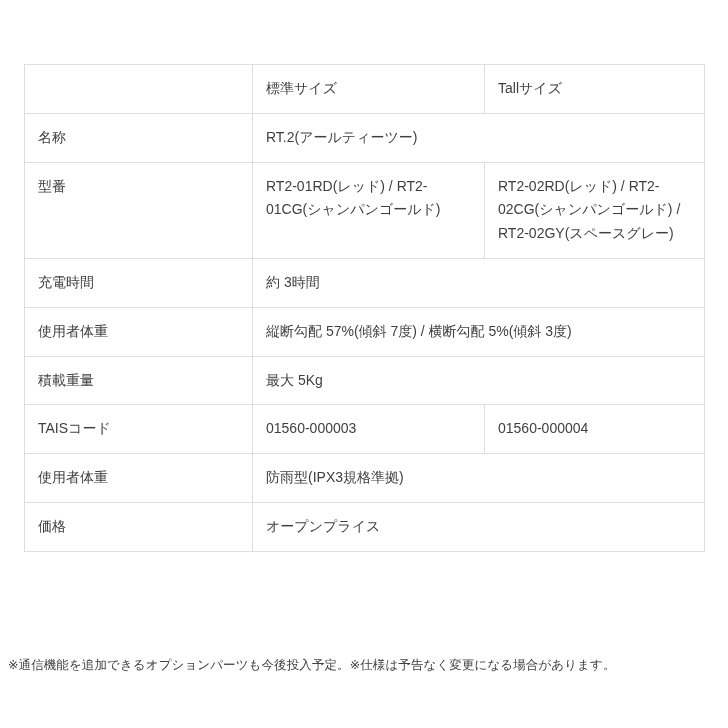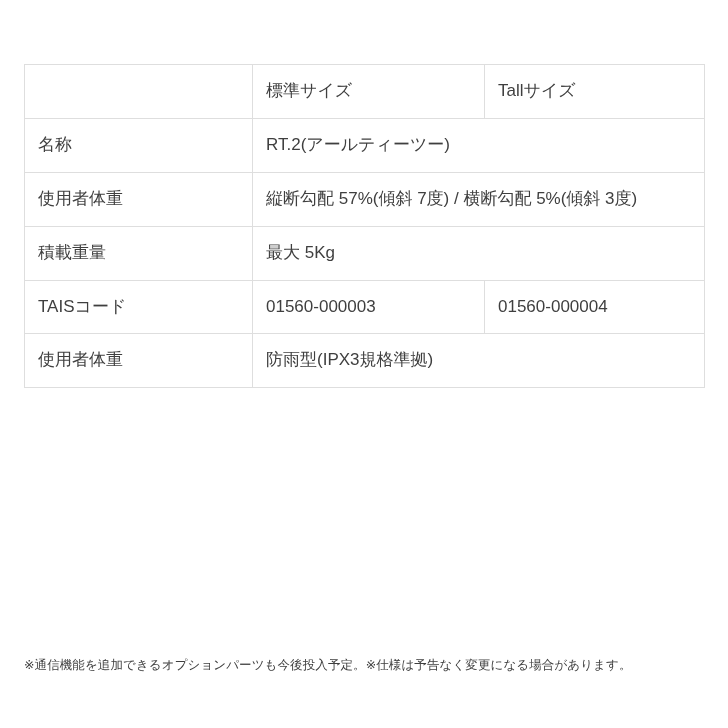--- a/index.html
+++ b/index.html
@@ -18,21 +18,21 @@
     position: relative;
     width: 728px;
     height: 728px;
     box-sizing: border-box;
     padding: 64px 24px 0 24px;
   }
   table.spec {
     width: 680px;
     border-collapse: collapse;
     table-layout: fixed;
-    font-size: 17px;
+    font-size: 14px;
   }
   table.spec td, table.spec th {
     border: 1px solid #dedede;
     padding: 12px 13px 12px 13px;
     vertical-align: top;
     text-align: left;
     font-weight: normal;
     line-height: 1.7;
     color: #3f3f3f;
   }
@@ -43,21 +43,21 @@
   .row-head td {
     height: 22px;
     color: #3f3f3f;
   }
   .label-cell {
     color: #3f3f3f;
     margin-top: 44px;
   }
   .note {
     position: absolute;
-    left: 24px;
+    left: 8px;
     top: 655px;
     width: 690px;
     font-size: 12.5px;
     color: #3f3f3f;
     line-height: 1.6;
     letter-spacing: 0.1px;
   }
 </style>
 </head>
 <body>
@@ -75,23 +75,32 @@
         <td></td>
         <td>標準サイズ</td>
         <td>Tallサイズ</td>
       </tr>
 
       <tr>
         <td class="label-cell">名称</td>
         <td colspan="2">RT.2(アールティーツー)</td>
       </tr>
 
+      <tr>
+        <td class="label-cell">型番</td>
+        <td>RT2-01RD(レッド) / RT2-01CG(シャンパンゴールド)</td>
+        <td>RT2-02RD(レッド) / RT2-02CG(シャンパンゴールド) / RT2-02GY(スペースグレー)</td>
+      </tr>
 
 
 
+      <tr>
+        <td class="label-cell">充電時間</td>
+        <td colspan="2">約 3時間</td>
+      </tr>
 
       <tr>
         <td class="label-cell">使用者体重</td>
         <td colspan="2">縦断勾配 57%(傾斜 7度) / 横断勾配 5%(傾斜 3度)</td>
       </tr>
 
       <tr>
         <td class="label-cell">積載重量</td>
         <td colspan="2">最大 5Kg</td>
       </tr>
@@ -101,18 +110,22 @@
         <td class="label-cell">TAISコード</td>
         <td>01560-000003</td>
         <td>01560-000004</td>
       </tr>
 
       <tr>
         <td class="label-cell">使用者体重</td>
         <td colspan="2">防雨型(IPX3規格準拠)</td>
       </tr>
 
+      <tr>
+        <td class="label-cell">価格</td>
+        <td colspan="2">オープンプライス</td>
+      </tr>
     </tbody>
   </table>
 
   <div class="note">※通信機能を追加できるオプションパーツも今後投入予定。※仕様は予告なく変更になる場合があります。</div>
 
 </div>
 
 </body></html>

